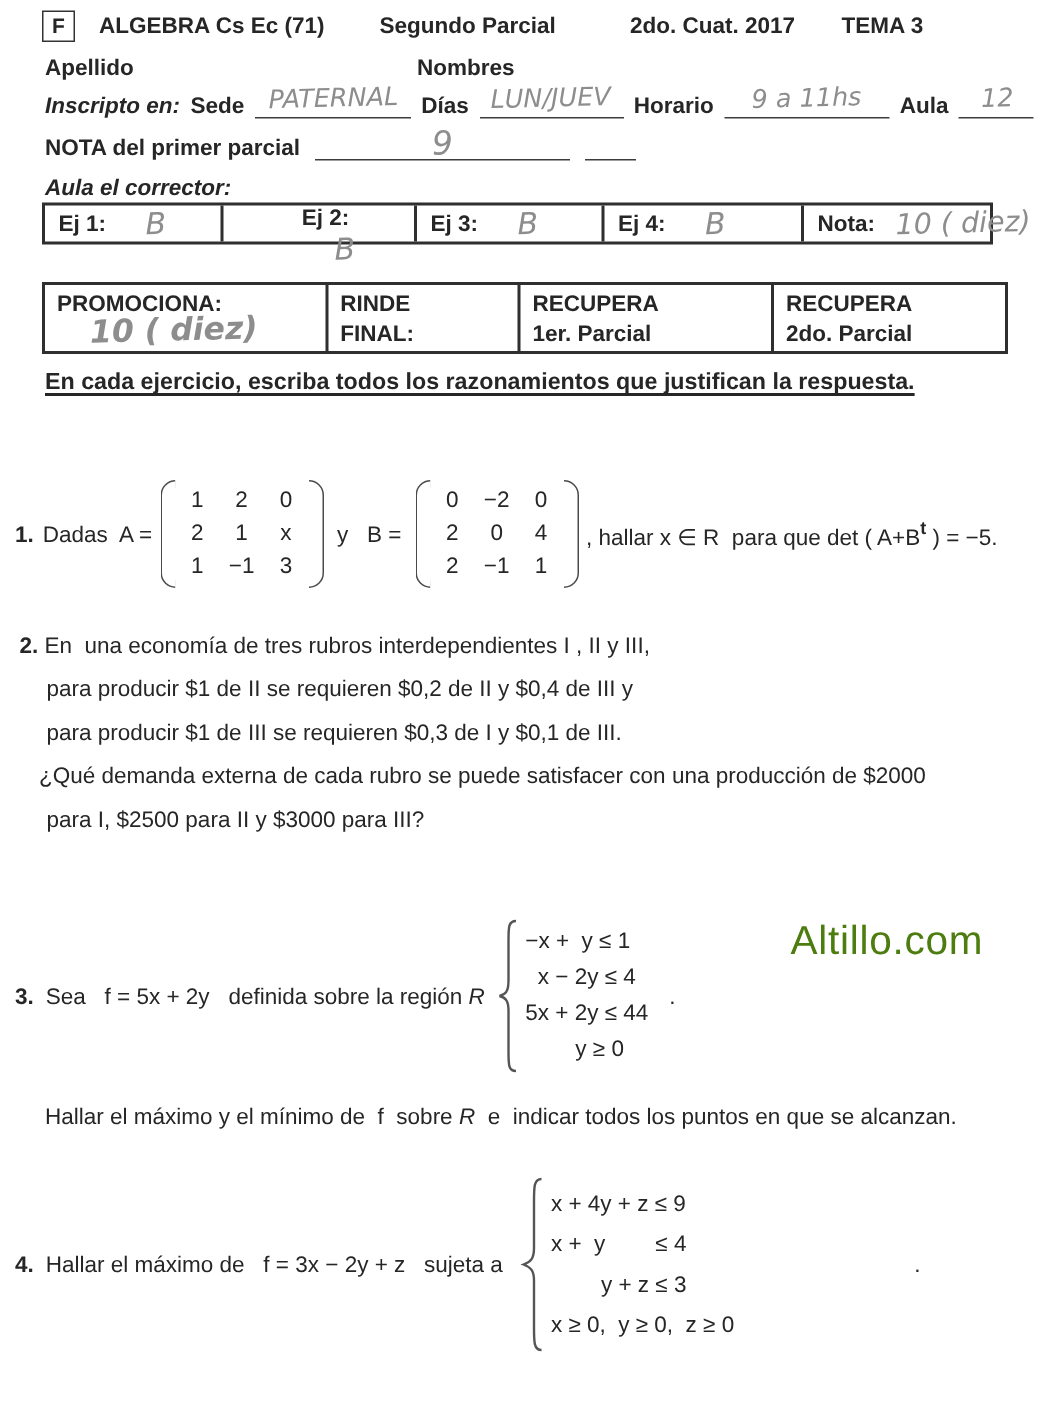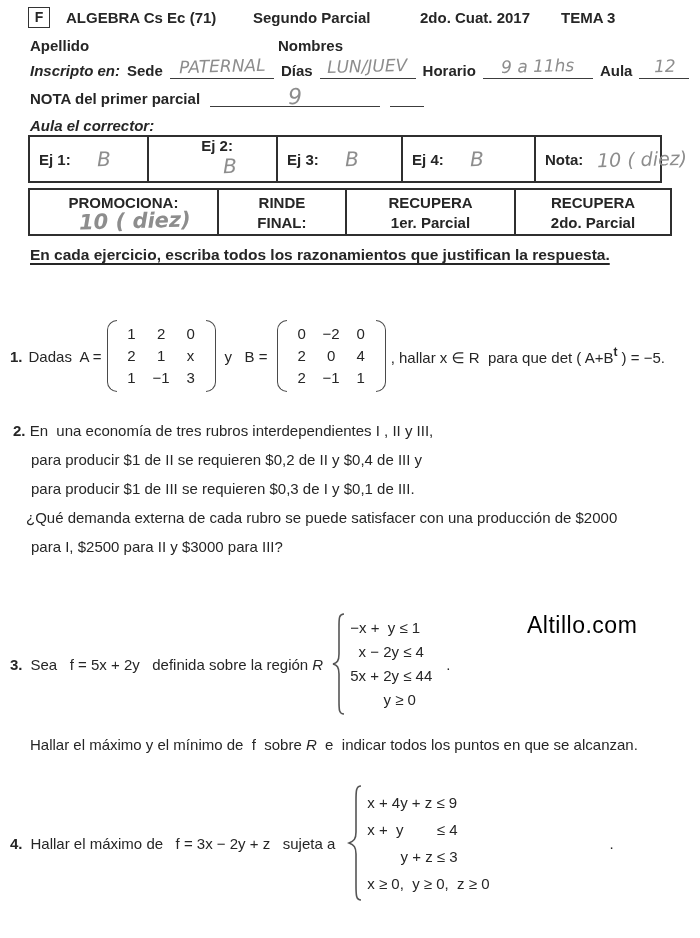--- a/index.html
+++ b/index.html
@@ -22,33 +22,33 @@
     display:inline-block; transform:rotate(-1.5deg); white-space:nowrap;
   }
   .blank{
     display:inline-block; border-bottom:1.6px solid #3c3c3c; text-align:center;
     height:20px; vertical-align:bottom;
   }
   .blank .inner{position:relative; top:-2px;}
   .insc-row{display:flex; align-items:flex-end; gap:7px; width:660px;}
   
   .t1{
-    display:flex; border:2px solid #2f2f2f; width:634px; height:48px; box-sizing:border-box;
+    display:flex; border:2px solid #2f2f2f; width:634px; height:28px; box-sizing:border-box;
     background:#fff;
   }
   .t1cell{
     border-right:2px solid #2f2f2f; display:flex; align-items:center;
     padding-left:9px; box-sizing:border-box; overflow:visible;
   }
   .t1cell:last-child{border-right:none;}
   .grade{margin-left:26px; font-size:20px;}
   .nota-grade{margin-left:14px; font-size:19px;}
   
   .t2{
-    display:flex; border:2px solid #2f2f2f; width:644px; height:48px; box-sizing:border-box;text-align:center;
+    display:flex; border:2px solid #2f2f2f; width:644px; height:48px; box-sizing:border-box;
   }
   .t2cell{
     border-right:2px solid #2f2f2f; padding:3px 8px; box-sizing:border-box;
     font-weight:bold; line-height:20px; overflow:visible;
   }
   .t2cell:last-child{border-right:none;}
   .promo{margin:-3px 0 0 22px; font-size:21px;}
   .instruction{
     font-weight:bold; font-size:15.5px;
     text-decoration:underline; text-underline-offset:3px; text-decoration-thickness:1.5px;
@@ -61,21 +61,21 @@
     display:grid; grid-template-columns:repeat(3,auto); column-gap:13px; row-gap:4px;
     padding:5px 7px; text-align:center; align-content:center;
   }
   .mg span{min-width:16px; line-height:18px;}
   
   .pline{line-height:18px; margin-bottom:11px; white-space:pre;}
   .sys{display:flex; align-items:center;}
   .cons div{line-height:24px; white-space:pre;}
   .cons4 div{line-height:27px; white-space:pre;}
   .brace-svg{margin:0 4px 0 8px; display:block;}
-  .watermark{font-size:23px; color:#000000; letter-spacing:0.5px;}
+  .watermark{font-size:27px; color:#4d7c0f; letter-spacing:0.5px;}
   sup.t{font-size:12px; font-weight:bold; position:relative; top:-1px;}
 </style>
 </head>
 <body>
 
 <div class="page">
 
   <span class="abs fbox" style="top:7px;left:28px;">F</span>
   <span class="abs bold" style="top:9px;left:66px;">ALGEBRA Cs Ec (71)</span>
   <span class="abs bold" style="top:9px;left:253px;">Segundo Parcial</span>

